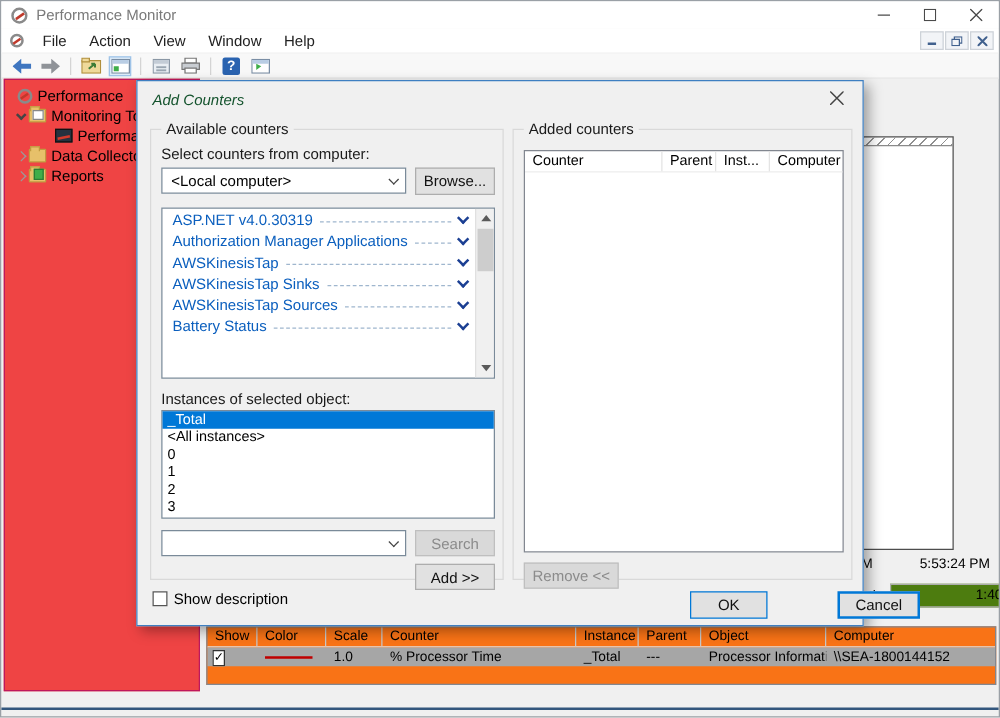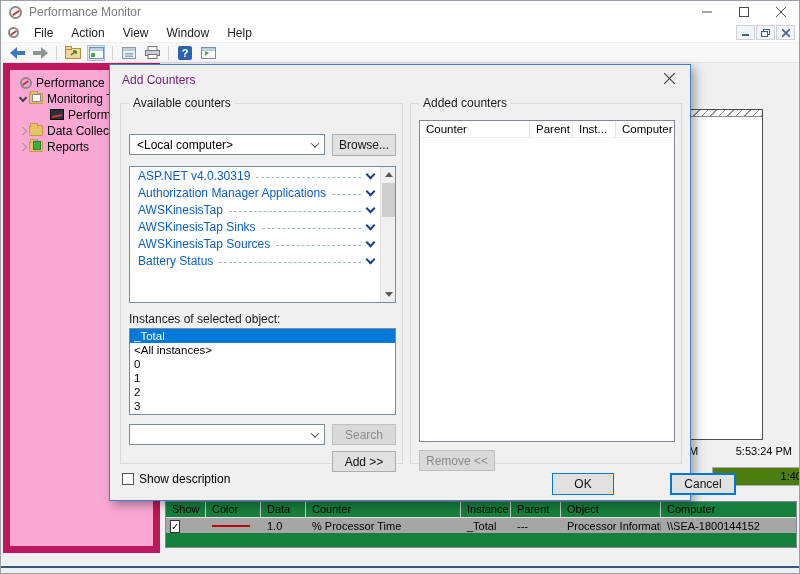--- a/index.html
+++ b/index.html
@@ -25,21 +25,21 @@
   .mdi-btn { width:19px; height:15px; border:1px solid #cdd2d8; background:#f2f4f7; display:flex; align-items:center; justify-content:center; }
 
   
   .toolbar { position:absolute; left:0; top:42px; width:100%; height:20px; background:#f8f8f8; border-bottom:1px solid #e3e3e3; display:flex; align-items:center; gap:5px; padding-left:7px; }
   .tb-sep { width:1px; height:14px; background:#d4d4d4; margin:0 2px; }
   .tb-icon { width:18px; height:16px; display:flex; align-items:center; justify-content:center; }
   .tb-icon.active { border:1px solid #9fc3e7; background:#dcebf8; }
   .help-icon { width:14px; height:14px; background:#2a63b0; color:#fff; font-weight:bold; font-size:11px; display:flex; align-items:center; justify-content:center; border-radius:2px; }
 
   
-  .tree-panel { position:absolute; left:2px; top:62px; width:157px; height:490px; background:#f9a8d4; border:7px solid #be185d; z-index:1; }
+  .tree-panel { position:absolute; left:2px; top:62px; width:157px; height:490px; background:#ef4444; border:1px solid #be185d; z-index:1; }
   .tree-item { position:absolute; height:15px; display:flex; align-items:center; white-space:nowrap; }
   .tree-label { margin-left:4px; }
   .chev-exp { width:6px; height:6px; border-right:2px solid #444; border-bottom:2px solid #444; transform:rotate(45deg); margin:0 3px 2px 0; }
   .chev-col { width:6px; height:6px; border-right:1px solid #9a9a9a; border-top:1px solid #9a9a9a; transform:rotate(45deg); margin:0 3px 0 0; }
   .ico-folder { width:14px; height:11px; background:#e7c06a; border:1px solid #c19a40; border-radius:1px; position:relative; }
   .ico-folder::before { content:""; position:absolute; left:0; top:-3px; width:6px; height:3px; background:#e7c06a; border:1px solid #c19a40; border-bottom:none; }
   .ico-folder.chart::after { content:""; position:absolute; right:1px; bottom:1px; width:7px; height:6px; background:#fff; border:1px solid #888; }
   .ico-folder.green::after { content:""; position:absolute; right:1px; bottom:1px; width:6px; height:7px; background:#3fae49; border:1px solid #2c7d34; }
   .ico-monitor { width:14px; height:11px; background:#25313f; border:1px solid #111; position:relative; }
   .ico-monitor::after { content:""; position:absolute; left:1px; top:5px; width:10px; height:2px; background:#d03a2b; transform:rotate(-12deg); }
@@ -49,33 +49,33 @@
   
   .main-panel { position:absolute; left:160px; top:62px; width:637px; height:490px; background:#f0f0f0; }
   .graph-box { position:absolute; left:350px; top:46px; width:252px; height:331px; background:#fff; border:1px solid #4d4d4d; }
   .graph-hatch { height:7px; border-bottom:1px solid #8a8a8a; background:repeating-linear-gradient(135deg,#8f8f8f 0,#8f8f8f 1px,transparent 1px,transparent 6px); }
   .time-partial { position:absolute; left:528px; top:382px; font-size:11px; }
   .time-right { position:absolute; right:6px; top:382px; font-size:11px; }
   .dur-partial { position:absolute; left:528px; top:408px; font-size:11px; }
   .dur-field { position:absolute; left:551px; top:404px; width:95px; height:19px; background:#4d7c0f; border:1px solid #acacac; font-size:11px; text-align:right; padding:2px 4px 0 0; }
 
   
-  .legend { position:absolute; left:4px; top:438px; width:632px; height:47px; background:#15803d; border:1px solid #828790; }
+  .legend { position:absolute; left:4px; top:438px; width:632px; height:47px; background:#f97316; border:1px solid #828790; }
   .legend-header { display:flex; height:16px; border-bottom:1px solid #e0e0e0; font-size:11px; }
   .legend-header .hcell { border-right:1px solid #c8c8c8; padding:1px 0 0 6px; overflow:hidden; white-space:nowrap; }
   .legend-row { display:flex; height:15px; background:#a6a6a6; font-size:11px; align-items:center; }
   .legend-row .rcell { padding-left:6px; overflow:hidden; white-space:nowrap; }
   .w0{width:40px;} .w1{width:55px;} .w2{width:45px;} .w3{width:155px;} .w4{width:50px;} .w5{width:50px;} .w6{width:100px;} .w7{width:135px;}
   .chk { width:11px; height:11px; background:#fff; border:1px solid #333; font-size:10px; line-height:10px; text-align:center; margin-left:4px; }
   .chk.checked::after { content:"✓"; color:#000; }
   .color-line { width:38px; height:2px; margin-left:6px; }
 
   
   .dialog { position:absolute; left:108px; top:63px; width:582px; height:437px; background:#f0f0f0; border:1px solid #3e7fc1; box-shadow:4px 4px 10px rgba(0,0,0,.35); z-index:10; }
-  .dlg-title { position:absolute; left:12px; top:8px; color:#701a75; }
+  .dlg-title { position:absolute; left:12px; top:8px; color:#14532d;font-style:italic; }
   .dlg-close { position:absolute; right:12px; top:8px; width:14px; height:14px; cursor:default; }
   .group { position:absolute; border:1px solid #d9d9d9; }
   .group-label { position:absolute; top:-8px; left:8px; background:#f0f0f0; padding:0 4px; color:#1a1a1a; }
   .g-avail { left:10px; top:38px; width:283px; height:361px; }
   .g-added { left:300px; top:38px; width:272px; height:361px; }
   .fld-label { position:absolute; left:8px; color:#1a1a1a; }
   .combo { position:absolute; height:21px; background:#fff; border:1px solid #7a8a99; display:flex; align-items:center; }
   .combo .val { padding-left:7px; flex:1; overflow:hidden; white-space:nowrap; }
   .combo .dd { width:18px; display:flex; align-items:center; justify-content:center; }
   .chev-dn { width:6px; height:6px; border-right:1px solid #444; border-bottom:1px solid #444; transform:rotate(45deg) translate(-1px,-1px); }
@@ -252,21 +252,21 @@
     </div>
     <div class="time-partial">M</div>
     <div class="time-right">5:53:24 PM</div>
     <div class="dur-partial">ation</div>
     <div class="dur-field">1:40</div>
 
     <div class="legend">
       <div class="legend-header">
         <div class="hcell w0">Show</div>
         <div class="hcell w1">Color</div>
-        <div class="hcell w2">Data</div>
+        <div class="hcell w2">Scale</div>
         <div class="hcell w3">Counter</div>
         <div class="hcell w4">Instance</div>
         <div class="hcell w5">Parent</div>
         <div class="hcell w6">Object</div>
         <div class="hcell w7" style="border-right:none;">Computer</div>
       </div>
       <div class="legend-row">
         <div class="w0"><span class="chk checked"></span></div>
         <div class="w1">
             <div class="color-line" style="background:#c00000;"></div>
@@ -287,20 +287,21 @@
     <div class="dlg-title">Add Counters</div>
     <div class="dlg-close">
       <svg width="11" height="11">
           <path d="M0 0 L11 11 M11 0 L0 11" stroke="#444" stroke-width="1.2"></path>
         </svg>
     </div>
 
     <div class="group g-avail">
       <span class="group-label">Available counters</span>
 
+      <div class="fld-label" style="top:12px;">Select counters from computer:</div>
 
       <div class="combo" style="left:8px; top:30px; width:196px;">
         <span class="val">&lt;Local computer&gt;</span>
         <span class="dd">
             <span class="chev-dn"></span>
           </span>
       </div>
       <div class="btn" style="left:211px; top:30px; width:64px; height:22px;">Browse...</div>
 
       <div class="counter-list">

